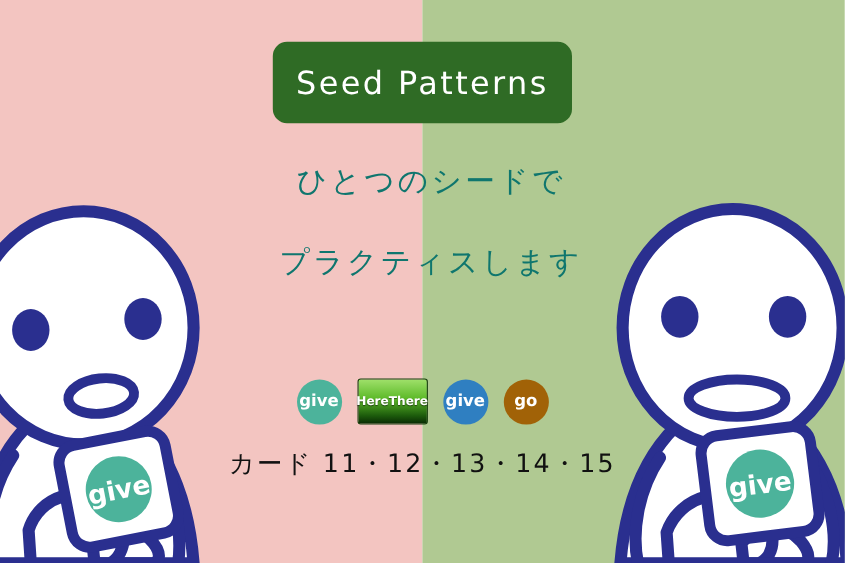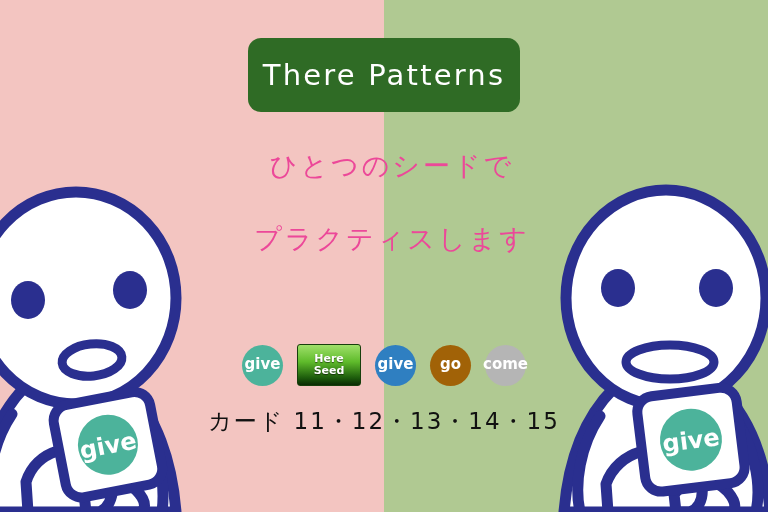--- a/index.html
+++ b/index.html
@@ -28,21 +28,21 @@
   }
   #title-text{
     color:#ffffff;font-size:29px;letter-spacing:2.2px;
     font-weight:500;white-space:nowrap;
     font-family:"DejaVu Sans","Liberation Sans",sans-serif;
   }
 
   
   #headline{
     position:absolute;left:0;right:0;top:152px;
-    text-align:center;color:#ec4899;padding-left:16px;
+    text-align:center;color:#0f766e;padding-left:16px;
   }
   #headline .jp-line{
     font-size:27px;letter-spacing:3px;line-height:1.0;
     margin-bottom:30px;white-space:nowrap;
     font-family:"DejaVu Sans","Liberation Sans",sans-serif;
   }
   #headline .jp-line:last-child{margin-bottom:0;margin-top:46px;}
 
   
   #badge-row{
@@ -56,21 +56,21 @@
   }
   .badge-circle{width:41px;height:41px;border-radius:50%;font-size:15px;}
   .badge-give{background:#4cb39b;}
   .badge-take{background:#2f7fc1;}
   .badge-go{background:#a16207;}
   .badge-come{background:#b5b5b5;}
   .badge-rect{
     width:62px;height:40px;border-radius:3px;
     background:linear-gradient(180deg,#9fe06a 0%,#5fbb2b 42%,#1d5c0c 82%,#0a2c04 100%);
     border:1px solid #173f0c;
-    flex-direction:column;font-size:11px;
+    flex-direction:row;font-size:11px;
     text-shadow:0 1px 1px rgba(0,0,0,.55);
   }
 
   
   #card-line{
     position:absolute;left:0;right:0;top:406px;
     text-align:center;color:#111111;
     font-size:23px;letter-spacing:2px;white-space:nowrap;
     font-family:"DejaVu Sans","Liberation Sans",sans-serif;
   }
@@ -124,42 +124,39 @@
 
     <ellipse cx="122" cy="180" rx="44" ry="17" fill="#ffffff" stroke="#2a2f8f" stroke-width="9"></ellipse>
     <g transform="rotate(-7 140 250)">
       <rect x="92" y="210" width="100" height="96" rx="16" ry="16" fill="#ffffff" stroke="#2a2f8f" stroke-width="10"></rect>
       <circle cx="142" cy="258" r="31" fill="#4cb39b"></circle>
       <text x="142" y="267" text-anchor="middle" font-family="DejaVu Sans, Liberation Sans, sans-serif" font-size="24" font-weight="bold" fill="#ffffff">give</text>
     </g>
   </svg>
 
   <div id="title-banner">
-    <span id="title-text">There Patterns</span>
+    <span id="title-text">Seed Patterns</span>
   </div>
 
   <div id="headline">
     <div class="jp-line">ひとつのシードで</div>
     <div class="jp-line">プラクティスします</div>
   </div>
 
   <div id="badge-row">
     <div class="badge badge-circle badge-give">
       <span>give</span>
     </div>
     <div class="badge badge-rect">
       <span>Here</span>
-      <span>Seed</span>
+      <span>There</span>
     </div>
     <div class="badge badge-circle badge-take">
       <span>give</span>
     </div>
     <div class="badge badge-circle badge-go">
       <span>go</span>
-    </div>
-    <div class="badge badge-circle badge-come">
-      <span>come</span>
     </div>
   </div>
 
   <div id="card-line">カード 11・12・13・14・15</div>
 
 </div>
 
 </body></html>

